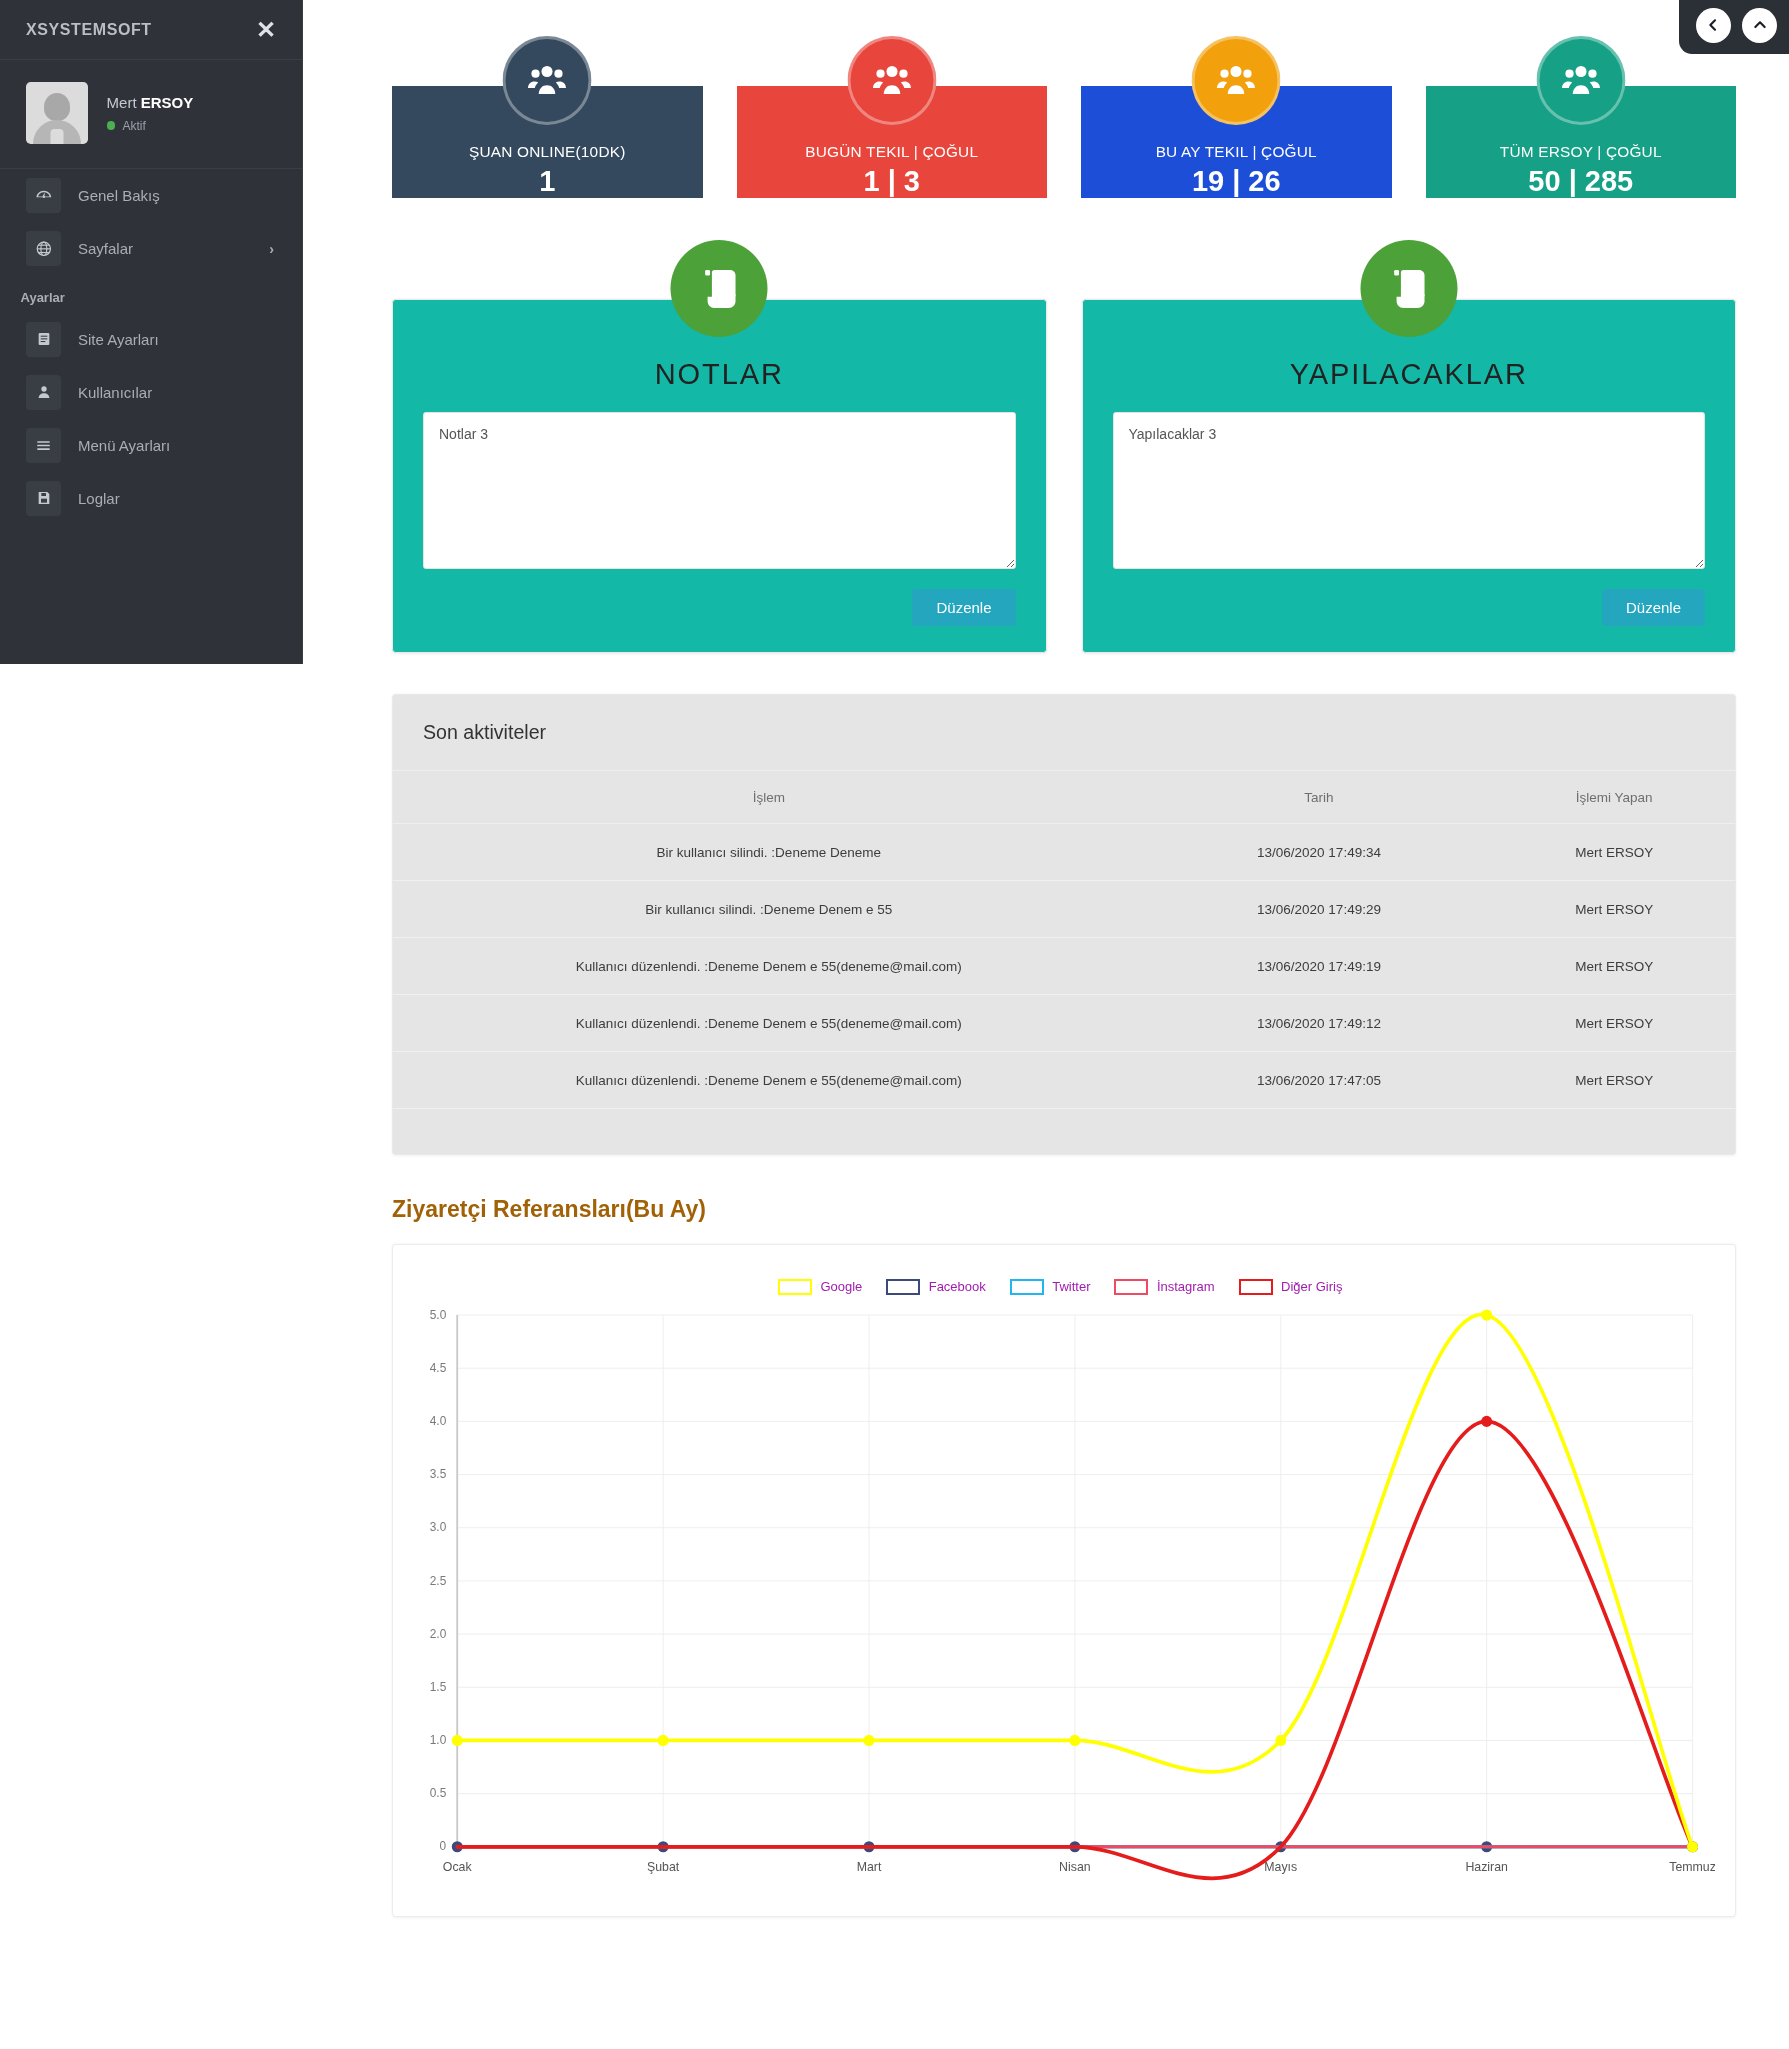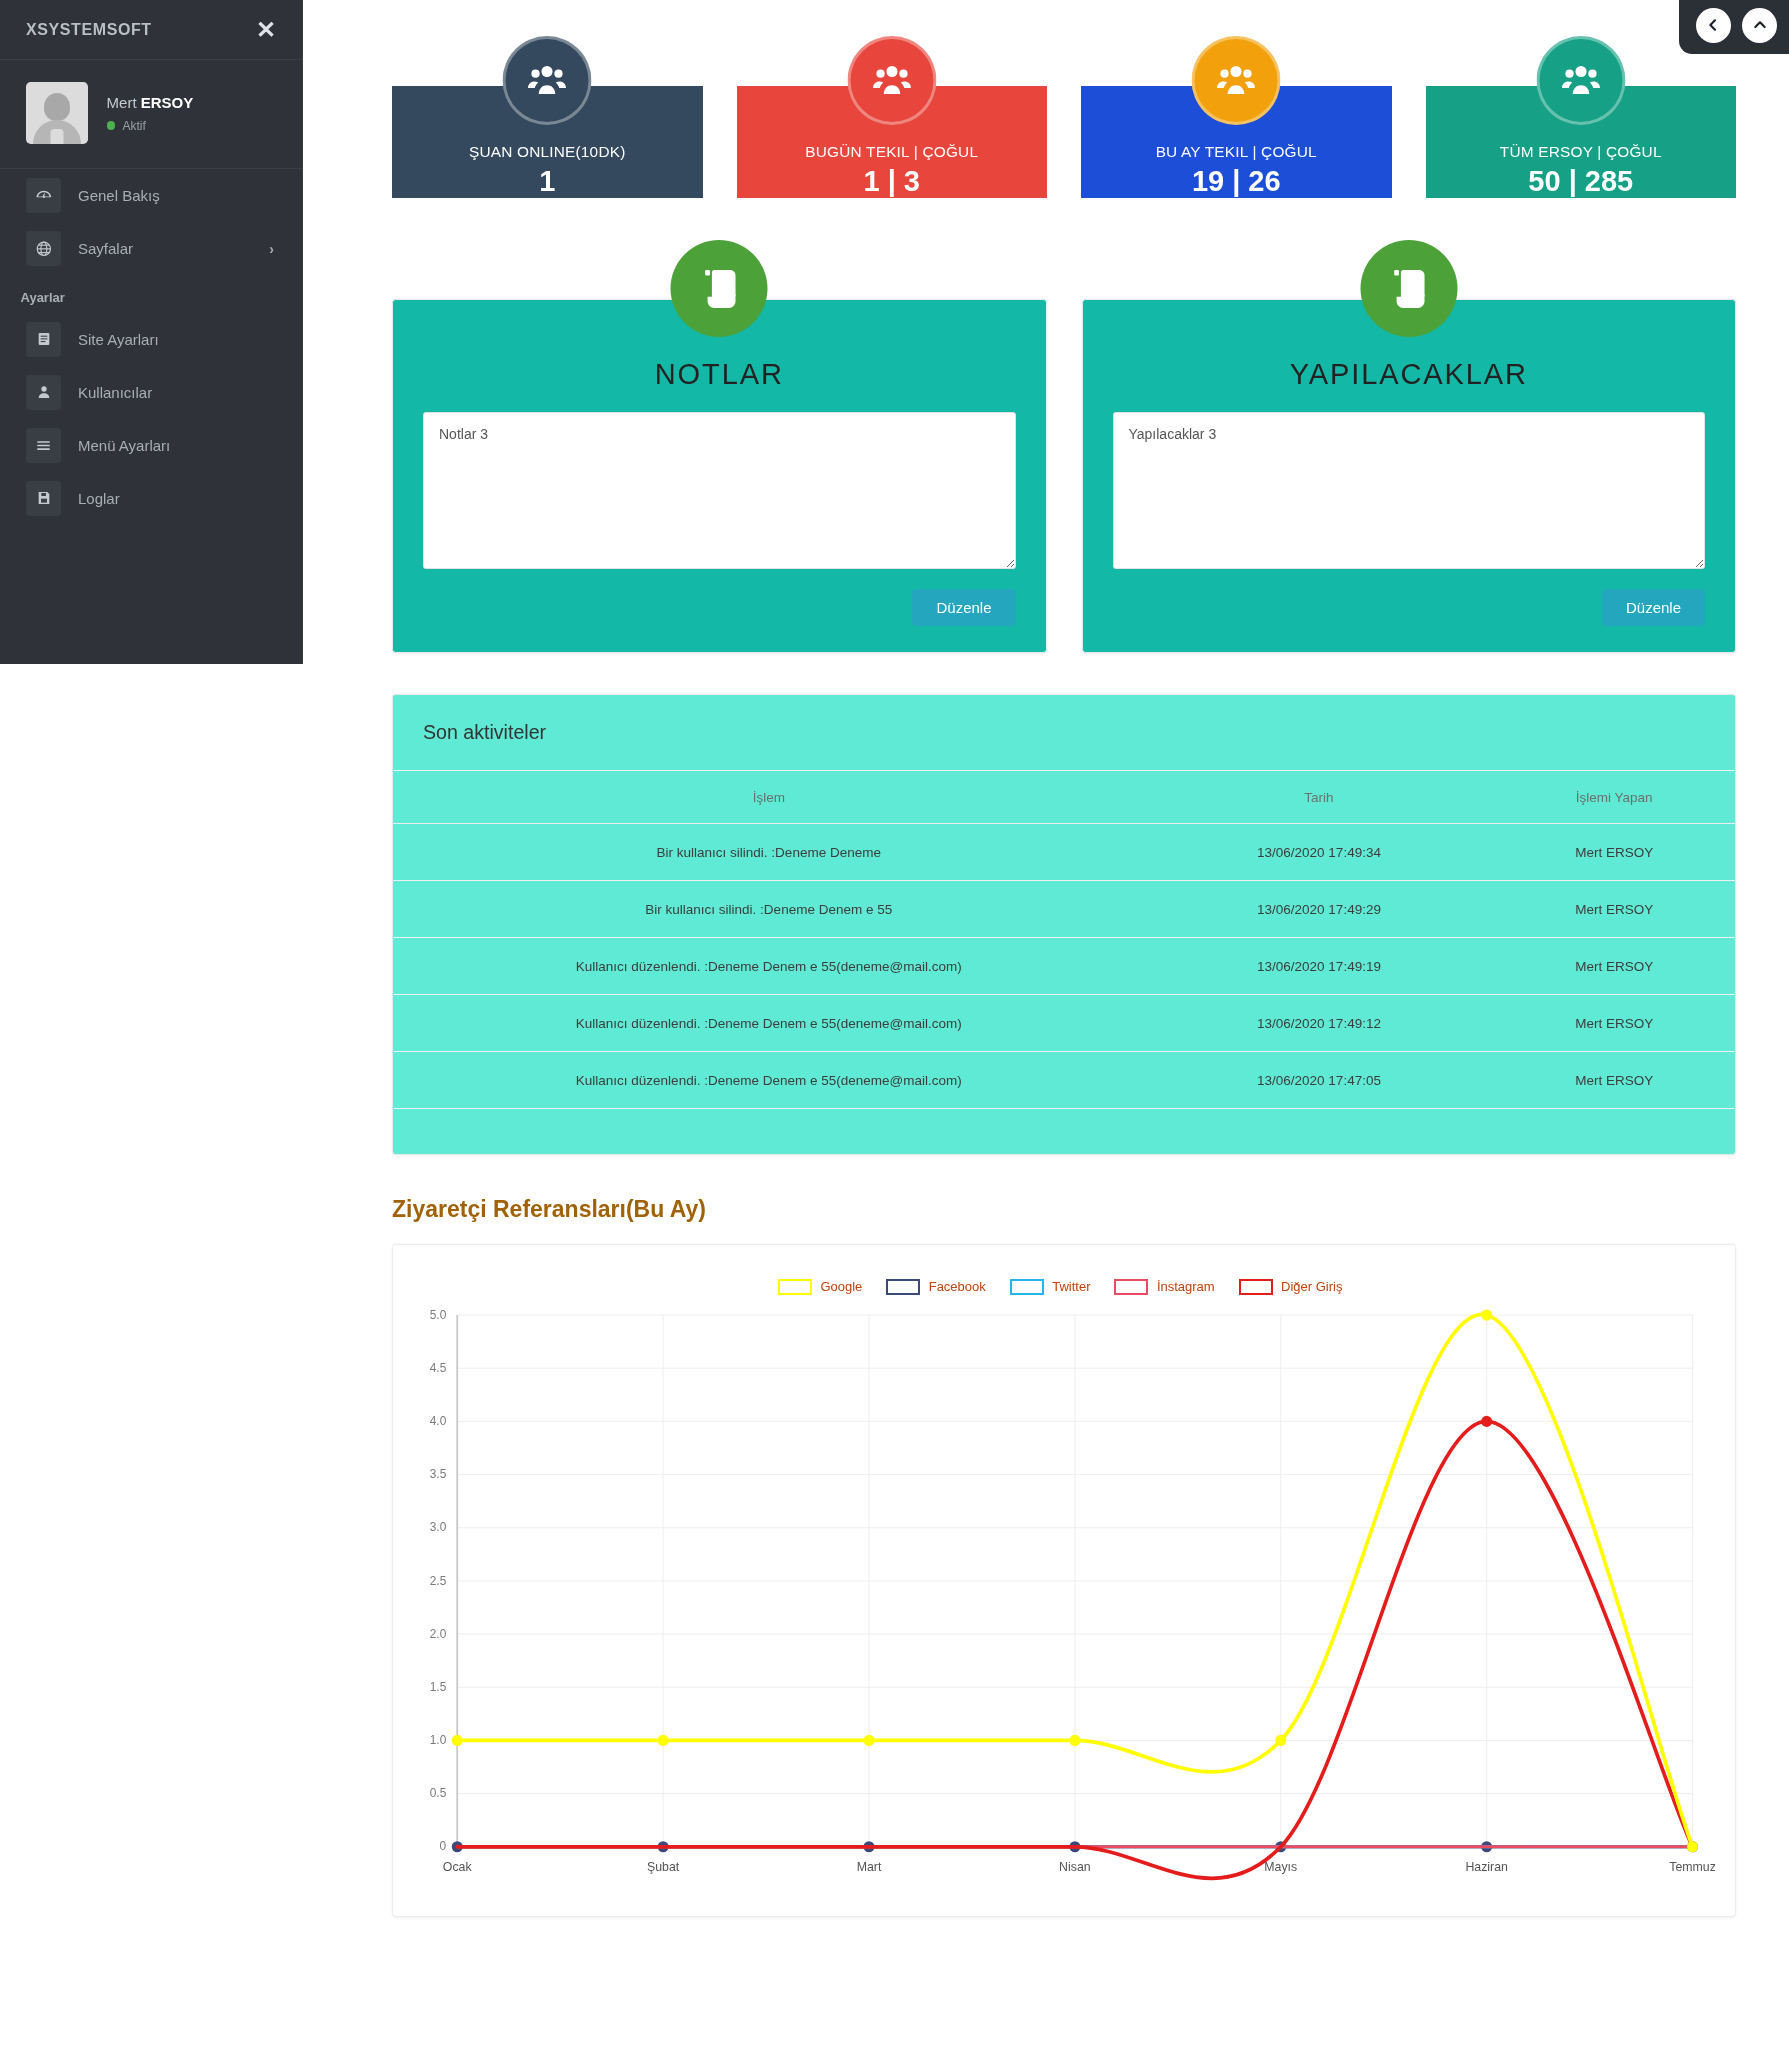--- a/index.html
+++ b/index.html
@@ -136,21 +136,21 @@
   .panel .btnrow { display:flex; justify-content:flex-end; margin-top:17px; }
   .btn-edit {
     background:#25a6bf; color:#fff; border:none; border-radius:3.7px;
     padding:10.3px 24px; font-size:15px; cursor:pointer;
     font-family:"Liberation Sans", sans-serif;
   }
 
   
   .act-wrap { padding:41px 54px 0 89px; }
   .act-card {
-    background:#5eead4; border:0.9px solid #e9e9e9; border-radius:3.7px;
+    background:#e5e5e5; border:0.9px solid #e9e9e9; border-radius:3.7px;
     box-shadow:0 0.9px 2.8px rgba(0,0,0,.06);
   }
   .act-title { font-size:19.6px; color:#333; padding:26px 30px; }
   table { width:100%; border-collapse:collapse; }
   thead th {
     font-size:13.5px; color:#6f6f6f; font-weight:normal;
     padding:18.6px 9.3px; border-top:0.9px solid #eceff1; border-bottom:0.9px solid #eceff1;
     text-align:center;
   }
   tbody td {
@@ -172,21 +172,21 @@
     background:#fff; border:0.9px solid #ececec; border-radius:3.7px;
     box-shadow:0 0.9px 2.8px rgba(0,0,0,.06);
     padding:17px 20.5px 17px 13px;
   }
   .legend {
     display:flex; justify-content:center; align-items:center; gap:24px;
     padding:17px 0 7.5px 0;
   }
   .lg { display:flex; align-items:center; gap:8.4px; }
   .lg .sw { width:34px; height:16px; background:#fff; border:2.8px solid #000; }
-  .lg span { font-size:13px; color:#c2410c; }
+  .lg span { font-size:13px; color:#a21caf; }
   svg.plot { display:block; width:100%; height:597px; }
   .axis-txt { font-size:13px; fill:#7a7a7a; font-family:"Liberation Sans", sans-serif; }
   .xtick-txt { font-size:13.5px; fill:#555; font-family:"Liberation Sans", sans-serif; }
 </style>
 </head>
 <body>
 
 <div id="sidebar">
   <div class="sb-head">
     <div class="sb-brand">XSYSTEMSOFT</div>

